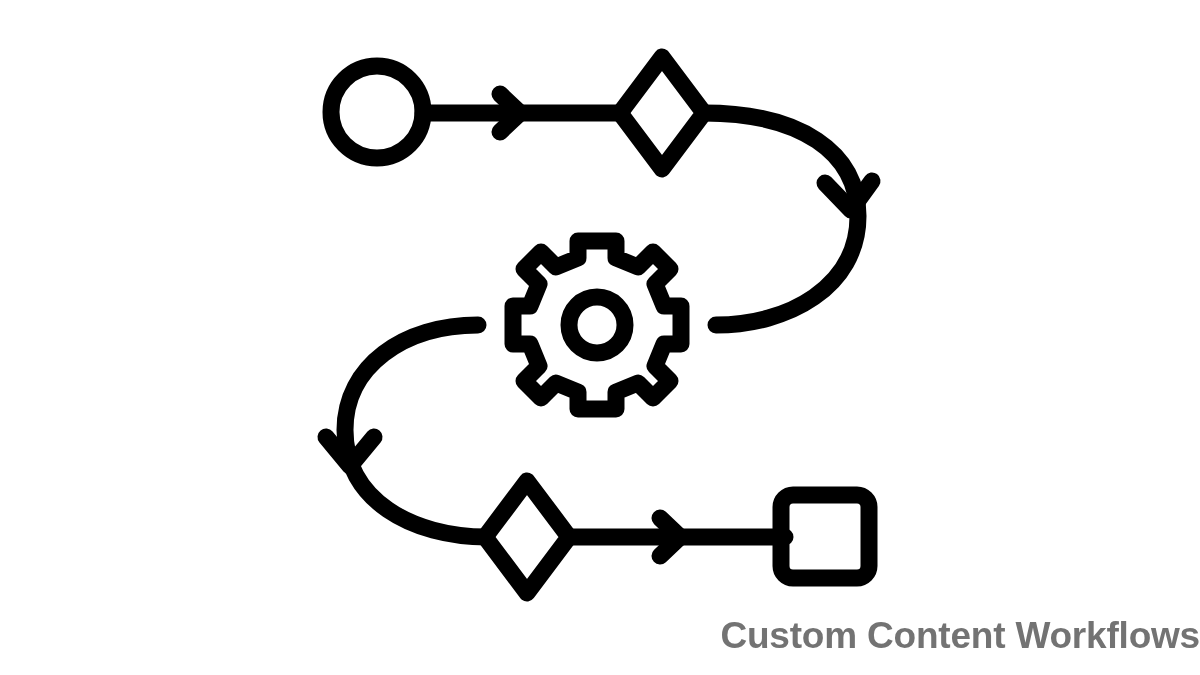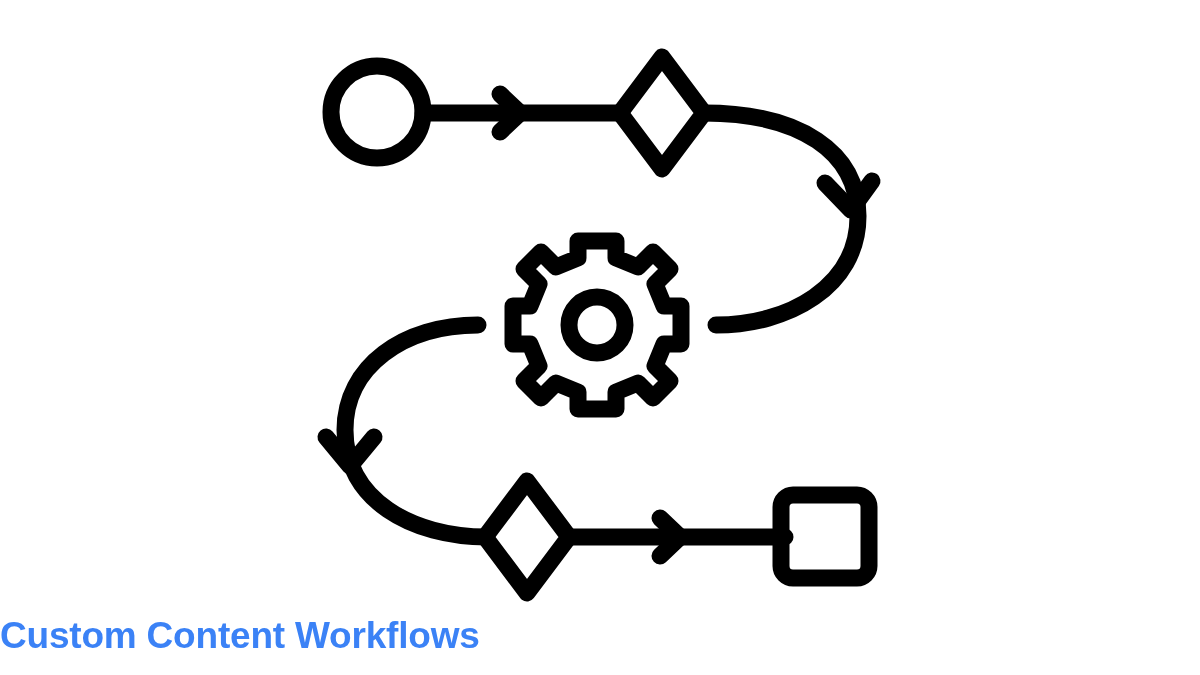--- a/index.html
+++ b/index.html
@@ -26,27 +26,27 @@
     top: 0;
     width: 1200px;
     height: 675px;
     display: block;
   }
   .caption {
     position: absolute;
     left: 0;
     top: 614px;
     width: 1200px;
-    text-align: left;
+    text-align: right;
     font-family: "Liberation Sans", sans-serif;
     font-weight: bold;
     font-size: 37px;
     line-height: 44px;
     letter-spacing: -0.2px;
-    color: #3b82f6;
+    color: #737373;
     white-space: nowrap;
   }
 </style>
 </head>
 <body>
 
 <div id="stage">
 
   <svg id="workflow-figure" viewBox="0 0 1200 675" xmlns="http://www.w3.org/2000/svg">
 

